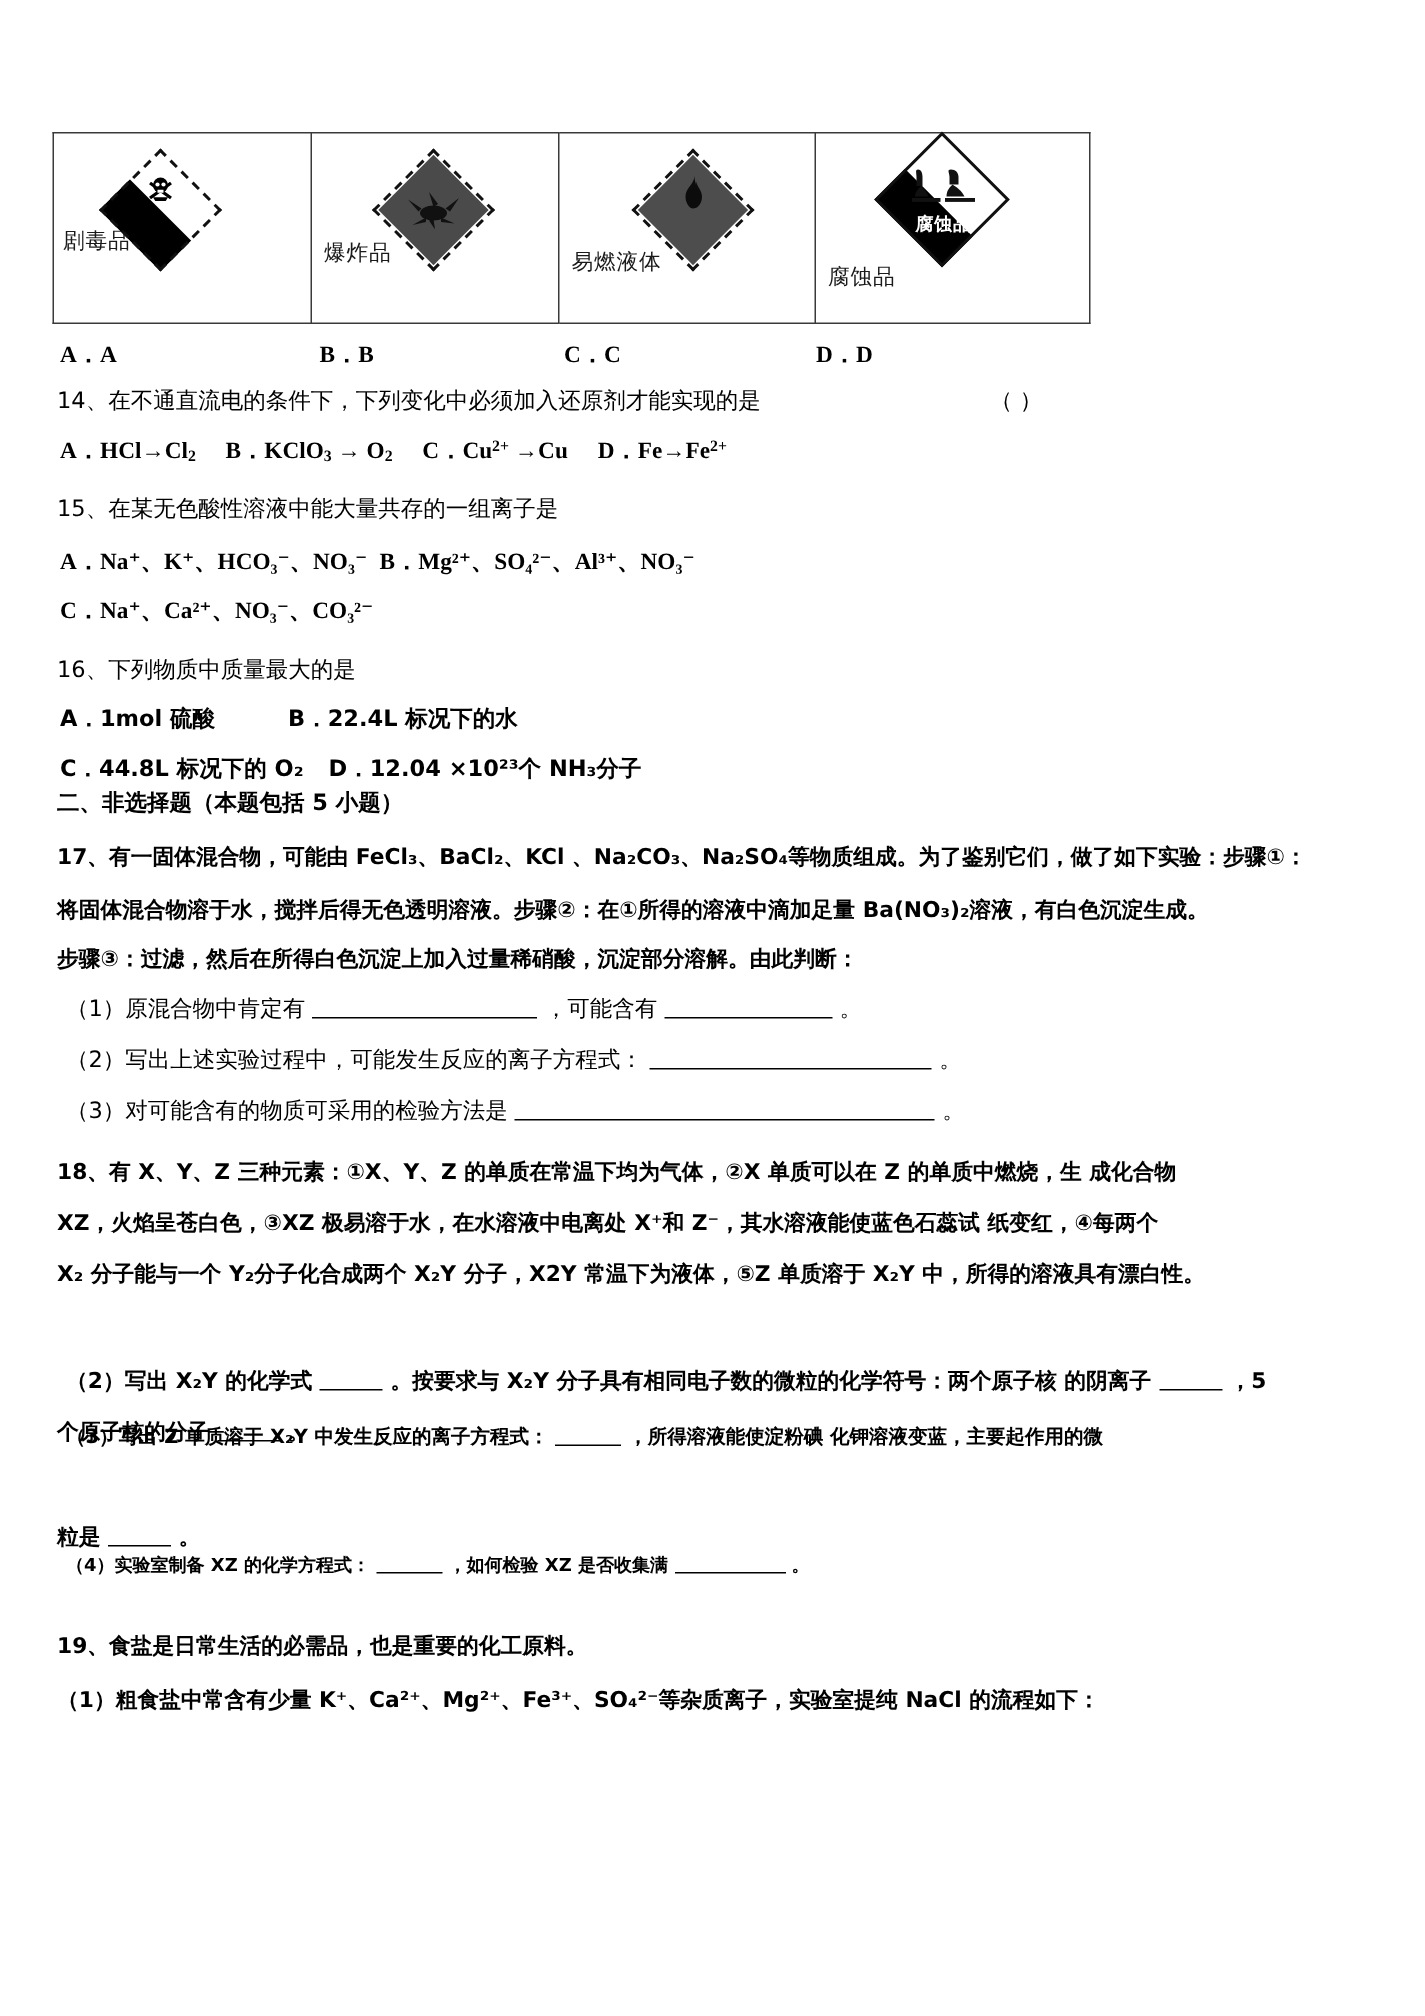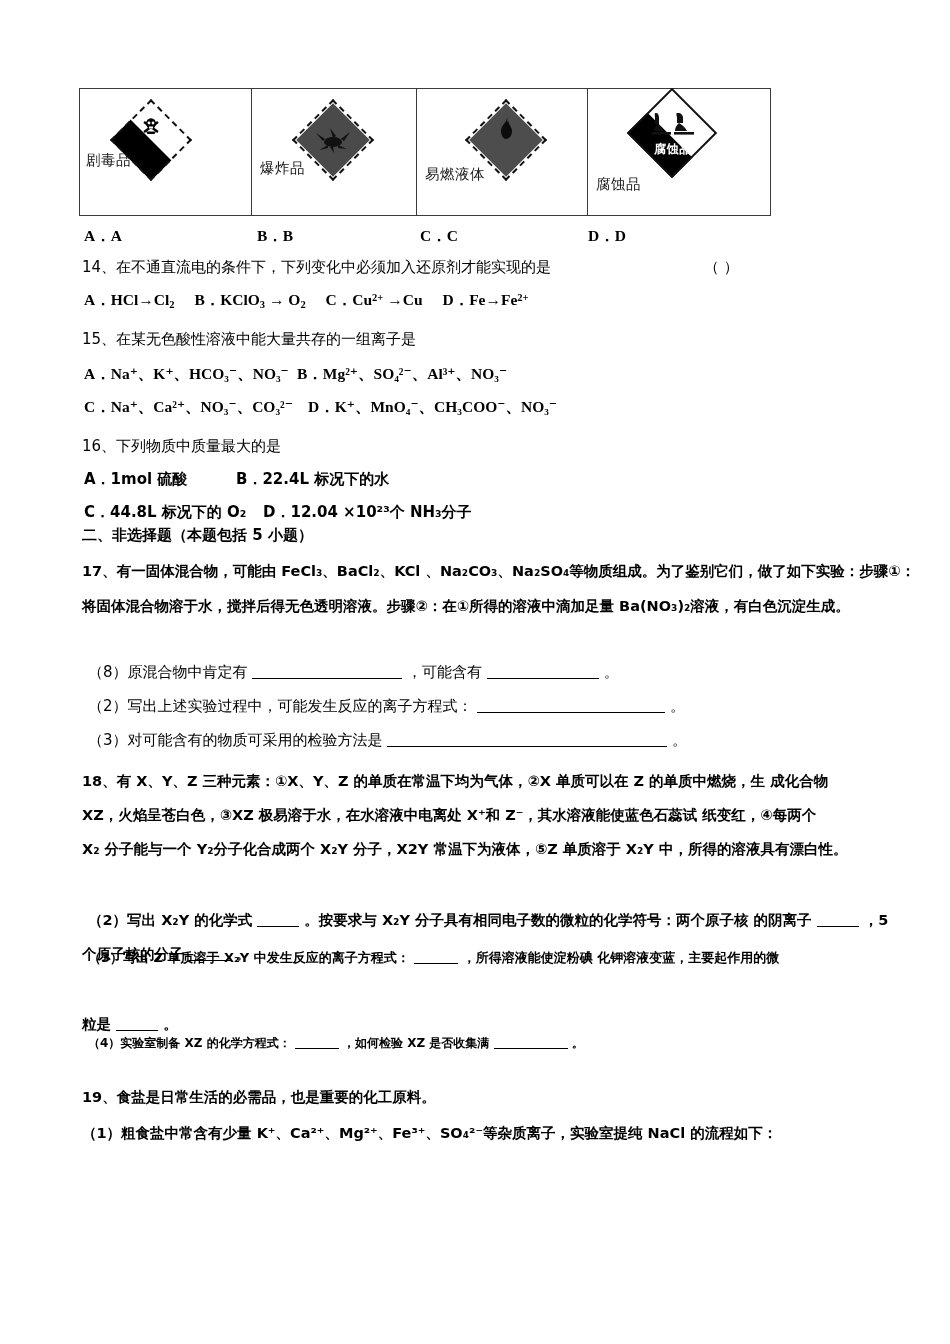--- a/index.html
+++ b/index.html
@@ -13,21 +13,20 @@
     position: relative;
     font-family: "Liberation Serif", "DejaVu Serif", serif;
     color: #000000;
     overflow: hidden;
   }
   .page {
     position: absolute;
     left: 0; top: 0;
     width: 878px;
     height: 1344px;
-    margin-left: 44px;
   }
 
   
   .hazard-table {
     position: absolute;
     left: 35px;
     top: 88px;
     width: 687px;
     height: 128px;
     border-collapse: collapse;
@@ -265,35 +264,35 @@
     <span><span>A．HCl</span><span>→</span><span>Cl</span><sub>2</sub></span>
     <span style="padding-left:16px"><span>B．KClO</span><sub>3</sub> <span>→</span> <span>O</span><sub>2</sub></span>
     <span style="padding-left:16px"><span>C．Cu</span><sup>2+</sup> <span>→</span><span>Cu</span></span>
     <span style="padding-left:16px"><span>D．Fe</span><span>→</span><span>Fe</span><sup>2+</sup></span>
   </div>
 
   <div class="line cjk" style="left:38px; top:330px;">15、在某无色酸性溶液中能大量共存的一组离子是</div>
   <div class="line bold" style="left:40px; top:364px;">A．Na⁺、K⁺、HCO₃⁻、NO₃⁻</div>
   <div class="line bold" style="left:253px; top:364px;">B．Mg²⁺、SO₄²⁻、Al³⁺、NO₃⁻</div>
   <div class="line bold" style="left:40px; top:397px;">C．Na⁺、Ca²⁺、NO₃⁻、CO₃²⁻</div>
-  <div class="line bold" style="left:264px; top:397px;">D．K⁺、MnO₄⁻、CH₃COO⁻、NO₃⁻</div>
 
   <div class="line cjk" style="left:38px; top:437px;">16、下列物质中质量最大的是</div>
   <div class="line cjk-b" style="left:40px; top:470px;">A．1mol 硫酸</div>
   <div class="line cjk-b" style="left:192px; top:470px;">B．22.4L 标况下的水</div>
   <div class="line cjk-b" style="left:40px; top:503px;">C．44.8L 标况下的 O₂</div>
   <div class="line cjk-b" style="left:219px; top:503px;text-align:right;">D．12.04 ×10²³个 NH₃分子</div>
 
   <div class="line cjk-b" style="left:38px; top:526px; font-size:15px;">二、非选择题（本题包括 5 小题）</div>
 
   <div class="line cjk-b" style="left:38px; top:562px; font-size:14.5px;">17、有一固体混合物，可能由 FeCl₃、BaCl₂、KCl 、Na₂CO₃、Na₂SO₄等物质组成。为了鉴别它们，做了如下实验：步骤①：</div>
   <div class="line cjk-b" style="left:38px; top:597px; font-size:14.5px;">将固体混合物溶于水，搅拌后得无色透明溶液。步骤②：在①所得的溶液中滴加足量 Ba(NO₃)₂溶液，有白色沉淀生成。</div>
+  <div class="line cjk-b" style="left:38px; top:630px; font-size:14.5px;">步骤③：过滤，然后在所得白色沉淀上加入过量稀硝酸，沉淀部分溶解。由此判断：</div>
 
   <div class="line cjk" style="left:44px; top:663px;">
-    <span>（8）原混合物中肯定有</span>
+    <span>（1）原混合物中肯定有</span>
     <span class="blank" style="width:150px"></span>
     <span>，可能含有</span>
     <span class="blank" style="width:112px"></span>
     <span>。</span>
   </div>
 
   <div class="line cjk" style="left:44px; top:697px;">
     <span>（2）写出上述实验过程中，可能发生反应的离子方程式：</span>
     <span class="blank" style="width:188px"></span>
     <span>。</span>

